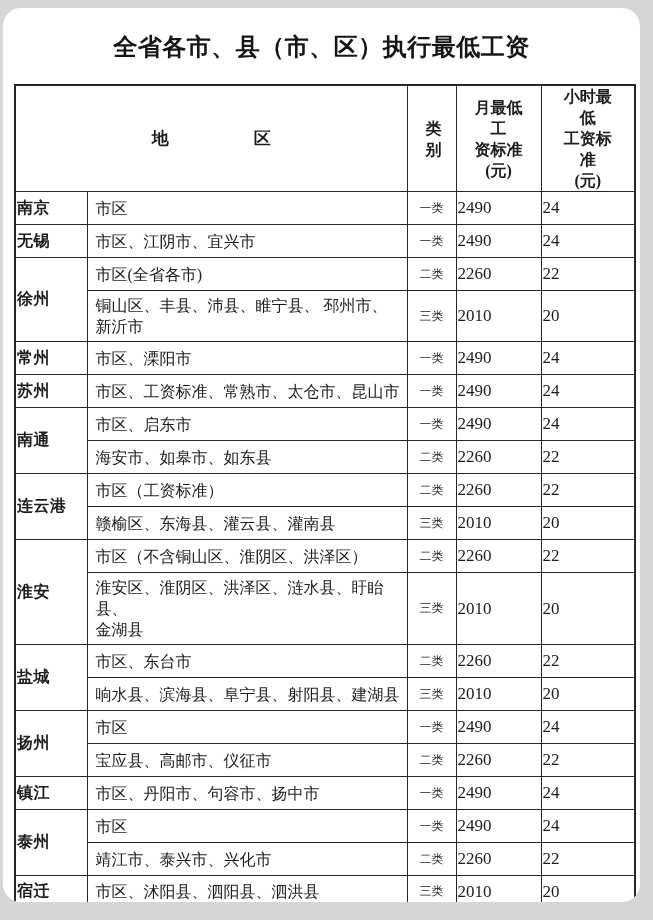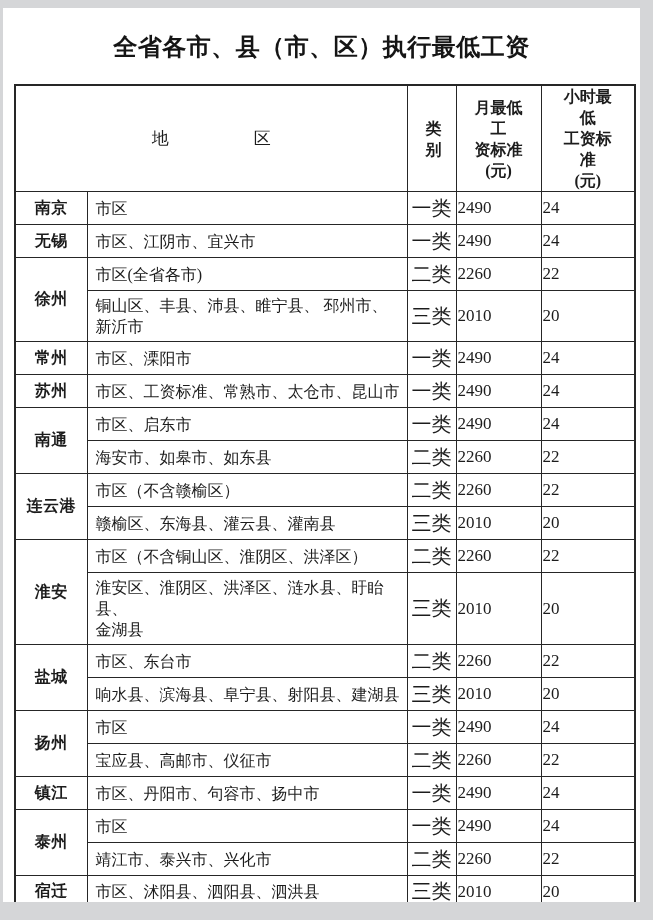--- a/index.html
+++ b/index.html
@@ -15,20 +15,21 @@
     overflow: hidden;
   }
   .page {
     position: absolute;
     left: 3px;
     top: 8px;
     width: 637px;
     height: 894px;
     background: #ffffff;
     overflow: hidden;
+    border-radius: 18px;
   }
   .title {
     margin: 22px 0 0 0;
     text-align: center;
     font-size: 24px;
     font-weight: bold;
     line-height: 35px;
     letter-spacing: 0.5px;
     color: #151515;
   }
@@ -42,48 +43,48 @@
   .wage-table th, .wage-table td {
     border: 1px solid #262626;
     color: #1c1c1c;
     vertical-align: middle;
     overflow: hidden;
   }
   .wage-table thead tr { height: 68px; }
   .wage-table tbody tr { height: 33px; }
   th.h-region {
     font-size: 17px;
-    font-weight: normal;
+    font-weight: bold;
     text-align: center;
     white-space: pre-line;
   }
   th.h-cat, th.h-month, th.h-hour {
     font-size: 16px;
     font-weight: bold;
     text-align: center;
     white-space: pre-line;
     line-height: 21px;
     padding: 0 18px;
   }
   td.city {
     font-size: 16px;
     font-weight: bold;
-    text-align: center;
+    text-align: left;
     letter-spacing: 0.5px;
     padding: 0 1px;
   }
   td.district {
     font-size: 16px;
     text-align: left;
     padding: 4px 2px 4px 8px;
     line-height: 21px;
     white-space: pre-line;
   }
   td.category {
-    font-size: 20px;
+    font-size: 12px;
     text-align: center;
   }
   td.monthly, td.hourly {
     font-size: 17px;
     text-align: left;
   }
 </style>
 </head>
 <body>
 
@@ -161,21 +162,21 @@
           <td class="hourly">24</td>
         </tr>
         <tr>
           <td class="district">海安市、如皋市、如东县</td>
           <td class="category">二类</td>
           <td class="monthly">2260</td>
           <td class="hourly">22</td>
         </tr>
         <tr>
           <td class="city" rowspan="2">连云港</td>
-          <td class="district">市区（不含赣榆区）</td>
+          <td class="district">市区（工资标准）</td>
           <td class="category">二类</td>
           <td class="monthly">2260</td>
           <td class="hourly">22</td>
         </tr>
         <tr>
           <td class="district">赣榆区、东海县、灌云县、灌南县</td>
           <td class="category">三类</td>
           <td class="monthly">2010</td>
           <td class="hourly">20</td>
         </tr>

